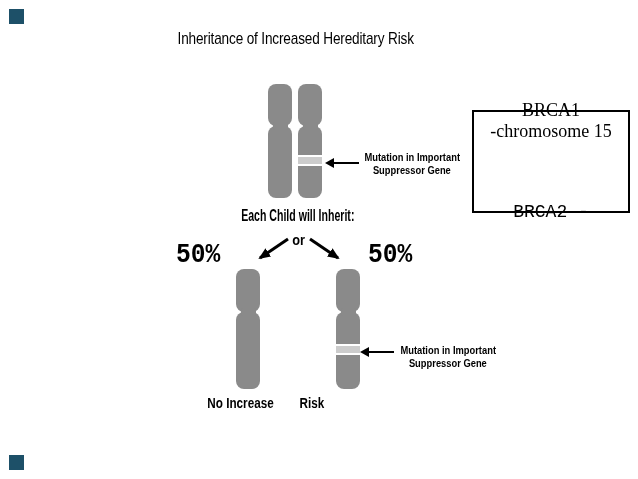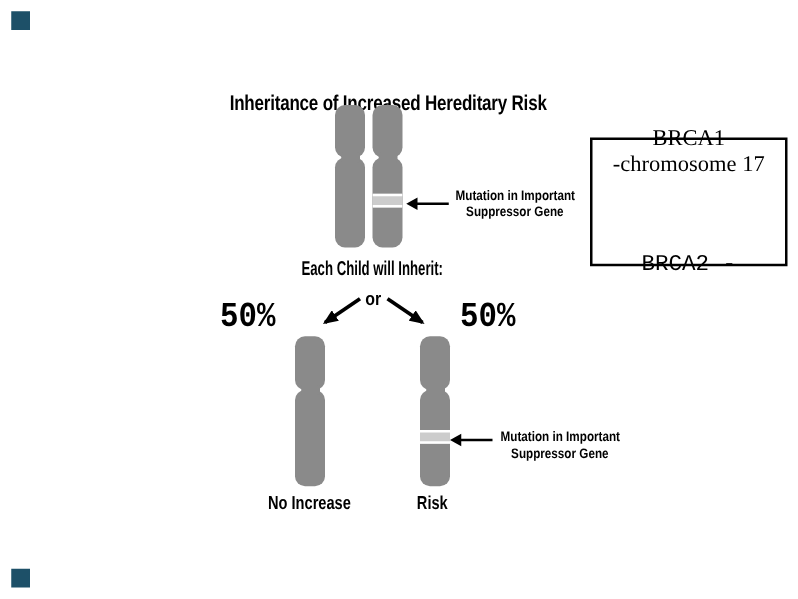--- a/index.html
+++ b/index.html
@@ -15,21 +15,21 @@
 
   
   .corner { position: absolute; width: 15px; height: 15px; background: var(--corner, #1d5068); }
   .corner.tl { left: 9px; top: 9px; }
   .corner.bl { left: 9px; top: 455px; }
 
   
   .txt { position: absolute; text-align: center; white-space: nowrap; }
   .cx { display: inline-block; white-space: nowrap; transform-origin: 50% 50%; }
 
-  .title-wrap   { left: 61px; top: 29px;  width: 500px; font-size: 17px; font-weight: bold; margin-top: 44px; }
+  .title-wrap   { left: 46px; top: 29px;  width: 500px; font-size: 17px; font-weight: normal; }
   .title-wrap .cx { transform: scaleX(.80); letter-spacing: -0.2px; }
 
   .subtitle-wrap { left: 50px; top: 52px; width: 500px; font-size: 17px; font-weight: normal; }
   .subtitle-wrap .cx { transform: scaleX(.85); }
 
   .inherit-wrap { left: 48px; top: 207px; width: 500px; font-size: 16px; font-weight: bold; }
   .inherit-wrap .cx { transform: scaleX(.66); }
 
   .or-wrap { left: 248px; top: 231px; width: 100px; font-size: 15px; font-weight: bold; }
   .or-wrap .cx { transform: scaleX(.85); }
@@ -76,21 +76,21 @@
     border-right: 9px solid #000;
   }
   #pointer-parent { left: 325px; top: 158px; }
   #pointer-child  { left: 360px; top: 347px; }
 
   .mutlabel { position: absolute; font-size: 11px; font-weight: bold; line-height: 13px; text-align: center; white-space: nowrap; }
   .mutlabel .cx { transform: scaleX(.85); }
   #mutlabel-parent { left: 354px; top: 151px; width: 116px; }
   #mutlabel-child  { left: 390px; top: 344px; width: 116px; }
 
-  .outcome { position: absolute; font-size: 15px; font-weight: bold; line-height: 18px; text-align: center; white-space: nowrap; }
+  .outcome { position: absolute; font-size: 15px; font-weight: bold; line-height: 18px; white-space: nowrap; }
   .outcome .cx { transform: scaleX(.78); }
   #outcome-left  { left: 198px; top: 394px; width: 100px; }
   #outcome-right { left: 296px; top: 394px; width: 100px; }
 
   
   #branch-arrows { position: absolute; left: 244px; top: 234px; }
 
   
   .brca {
     position: absolute; left: 472px; top: 110px; width: 158px; height: 103px;
@@ -133,21 +133,21 @@
     <div class="pline"></div>
   </div>
   <div class="mutlabel" id="mutlabel-parent">
     <div><span class="cx">Mutation in Important</span></div>
     <div><span class="cx">Suppressor Gene</span></div>
   </div>
 
   <div class="brca">
     <div class="stanza">
       <div>BRCA1</div>
-      <div>-chromosome 17</div>
+      <div>-chromosome 15</div>
     </div>
     <div class="stanza">
       <div>BRCA2 -</div>
     </div>
   </div>
 
   <div class="txt inherit-wrap">
     <span class="cx">Each Child will Inherit:</span>
   </div>
 

